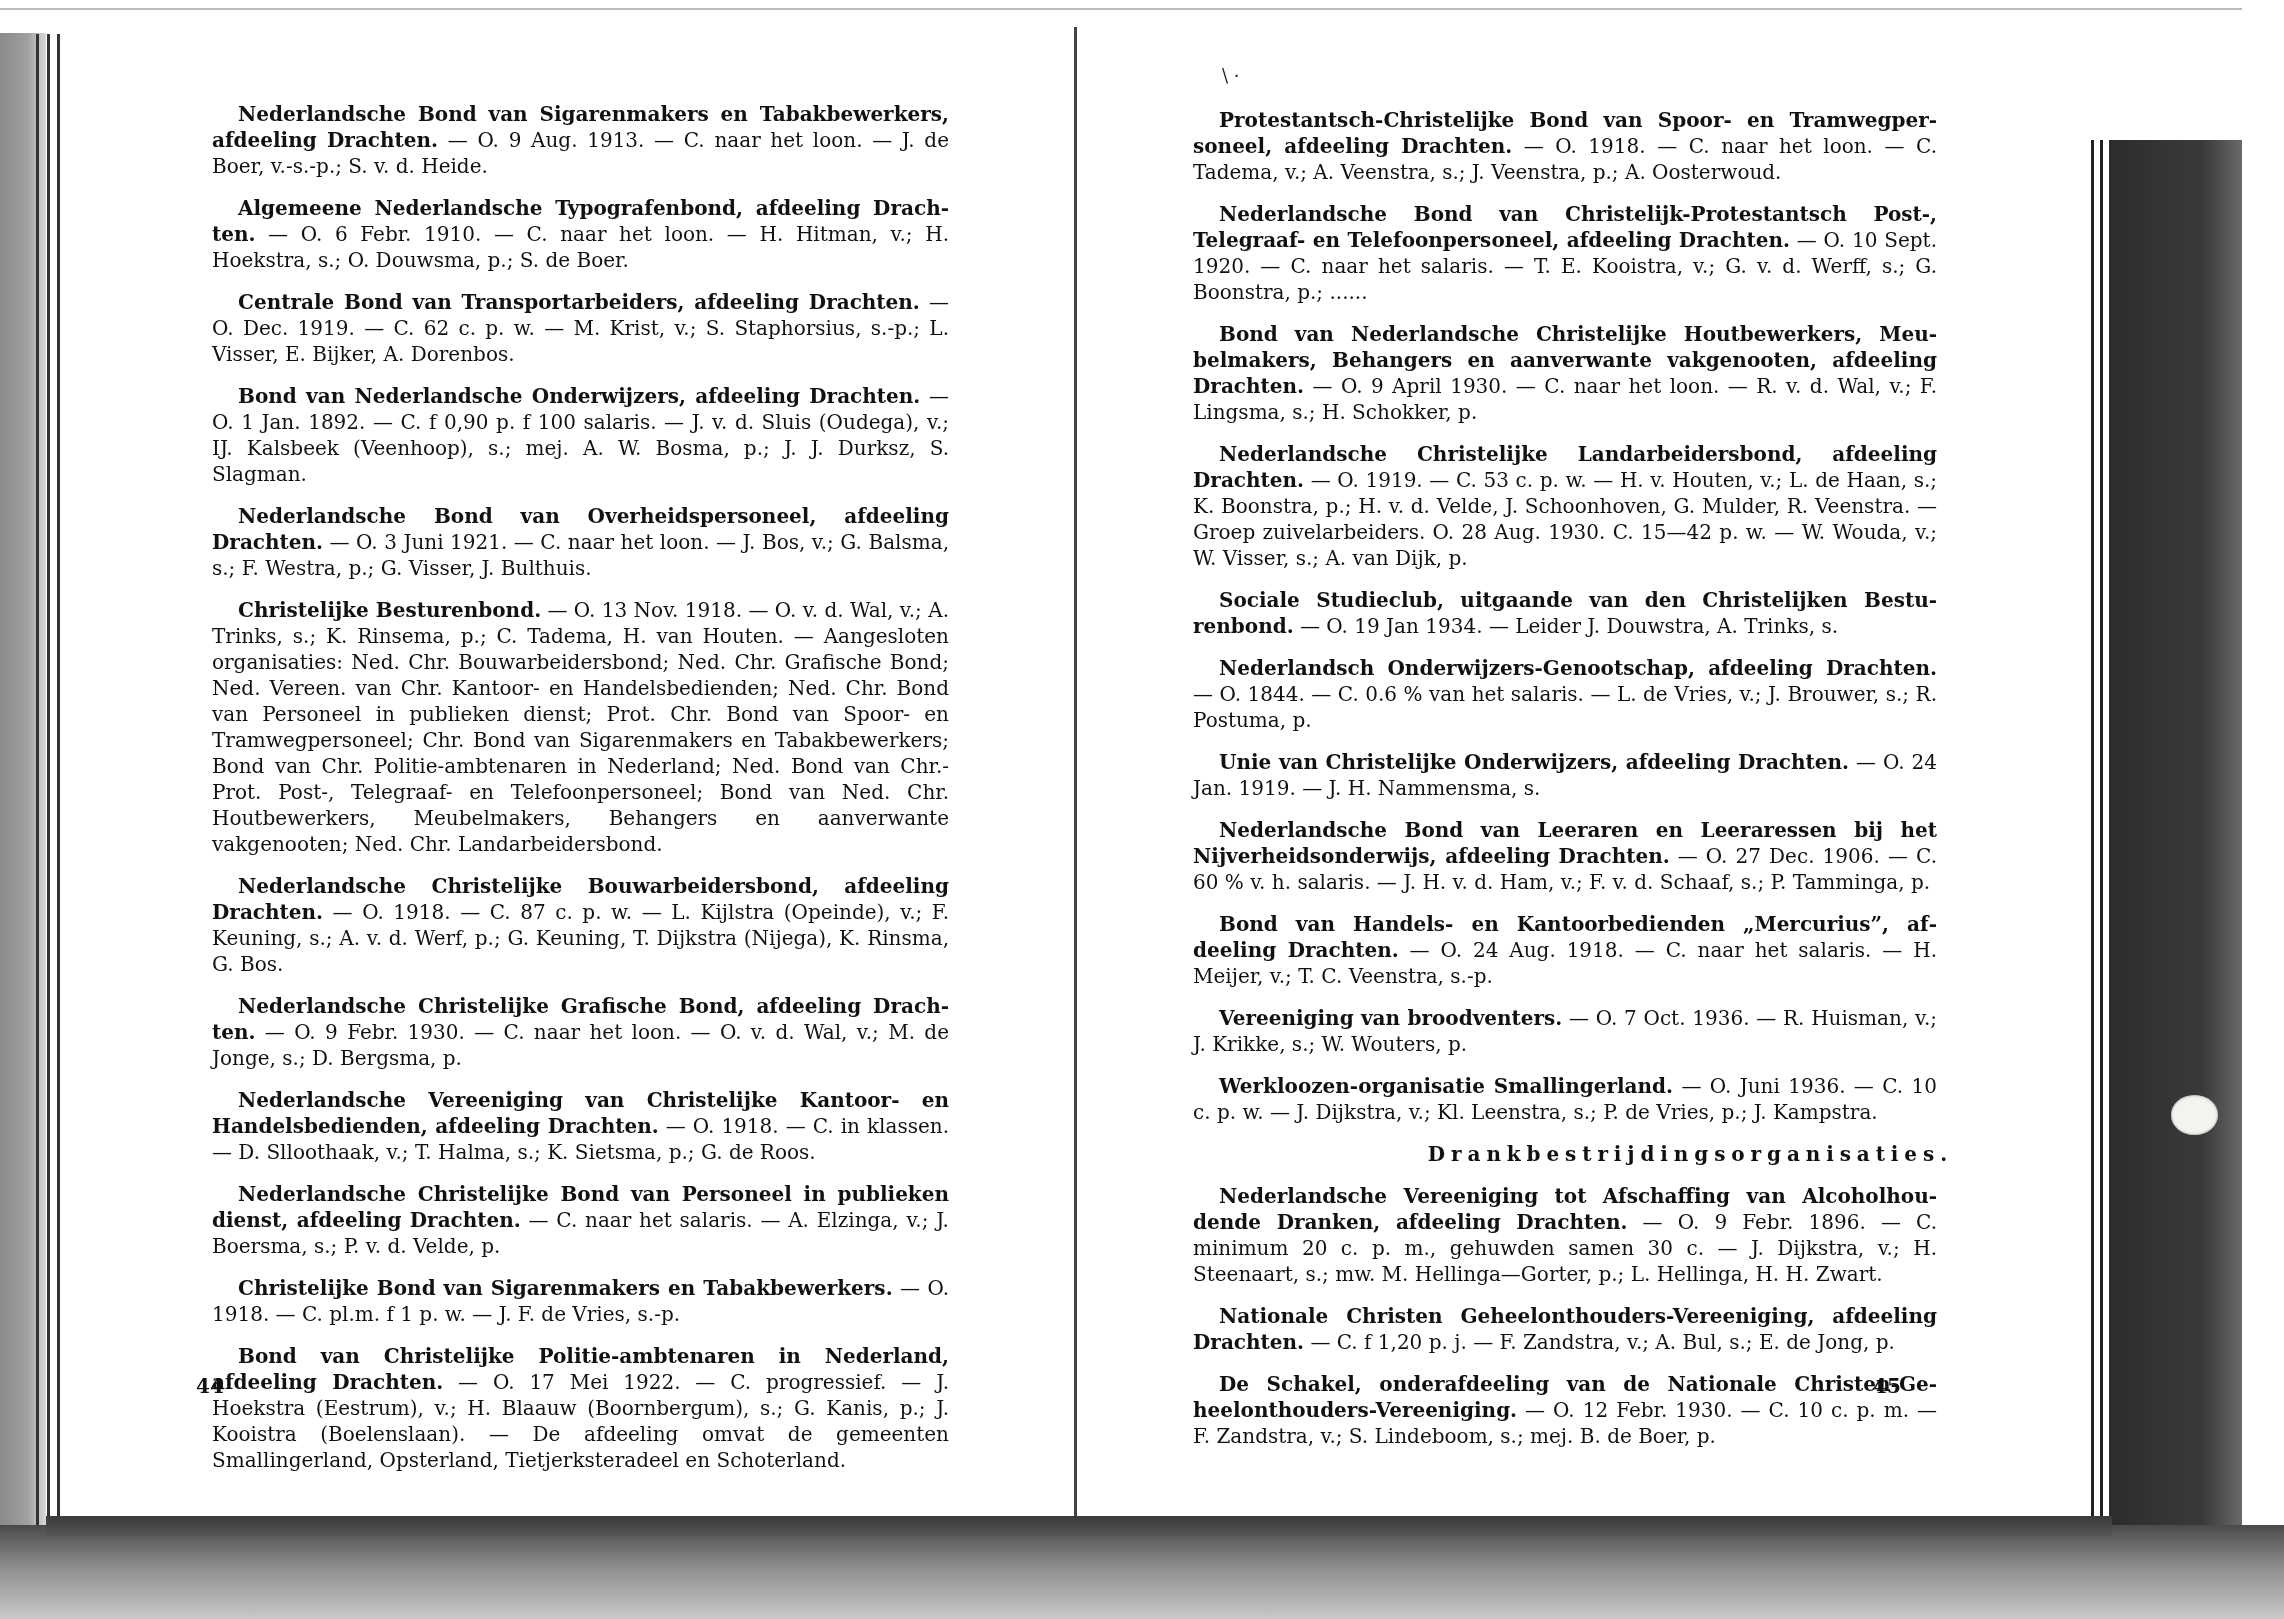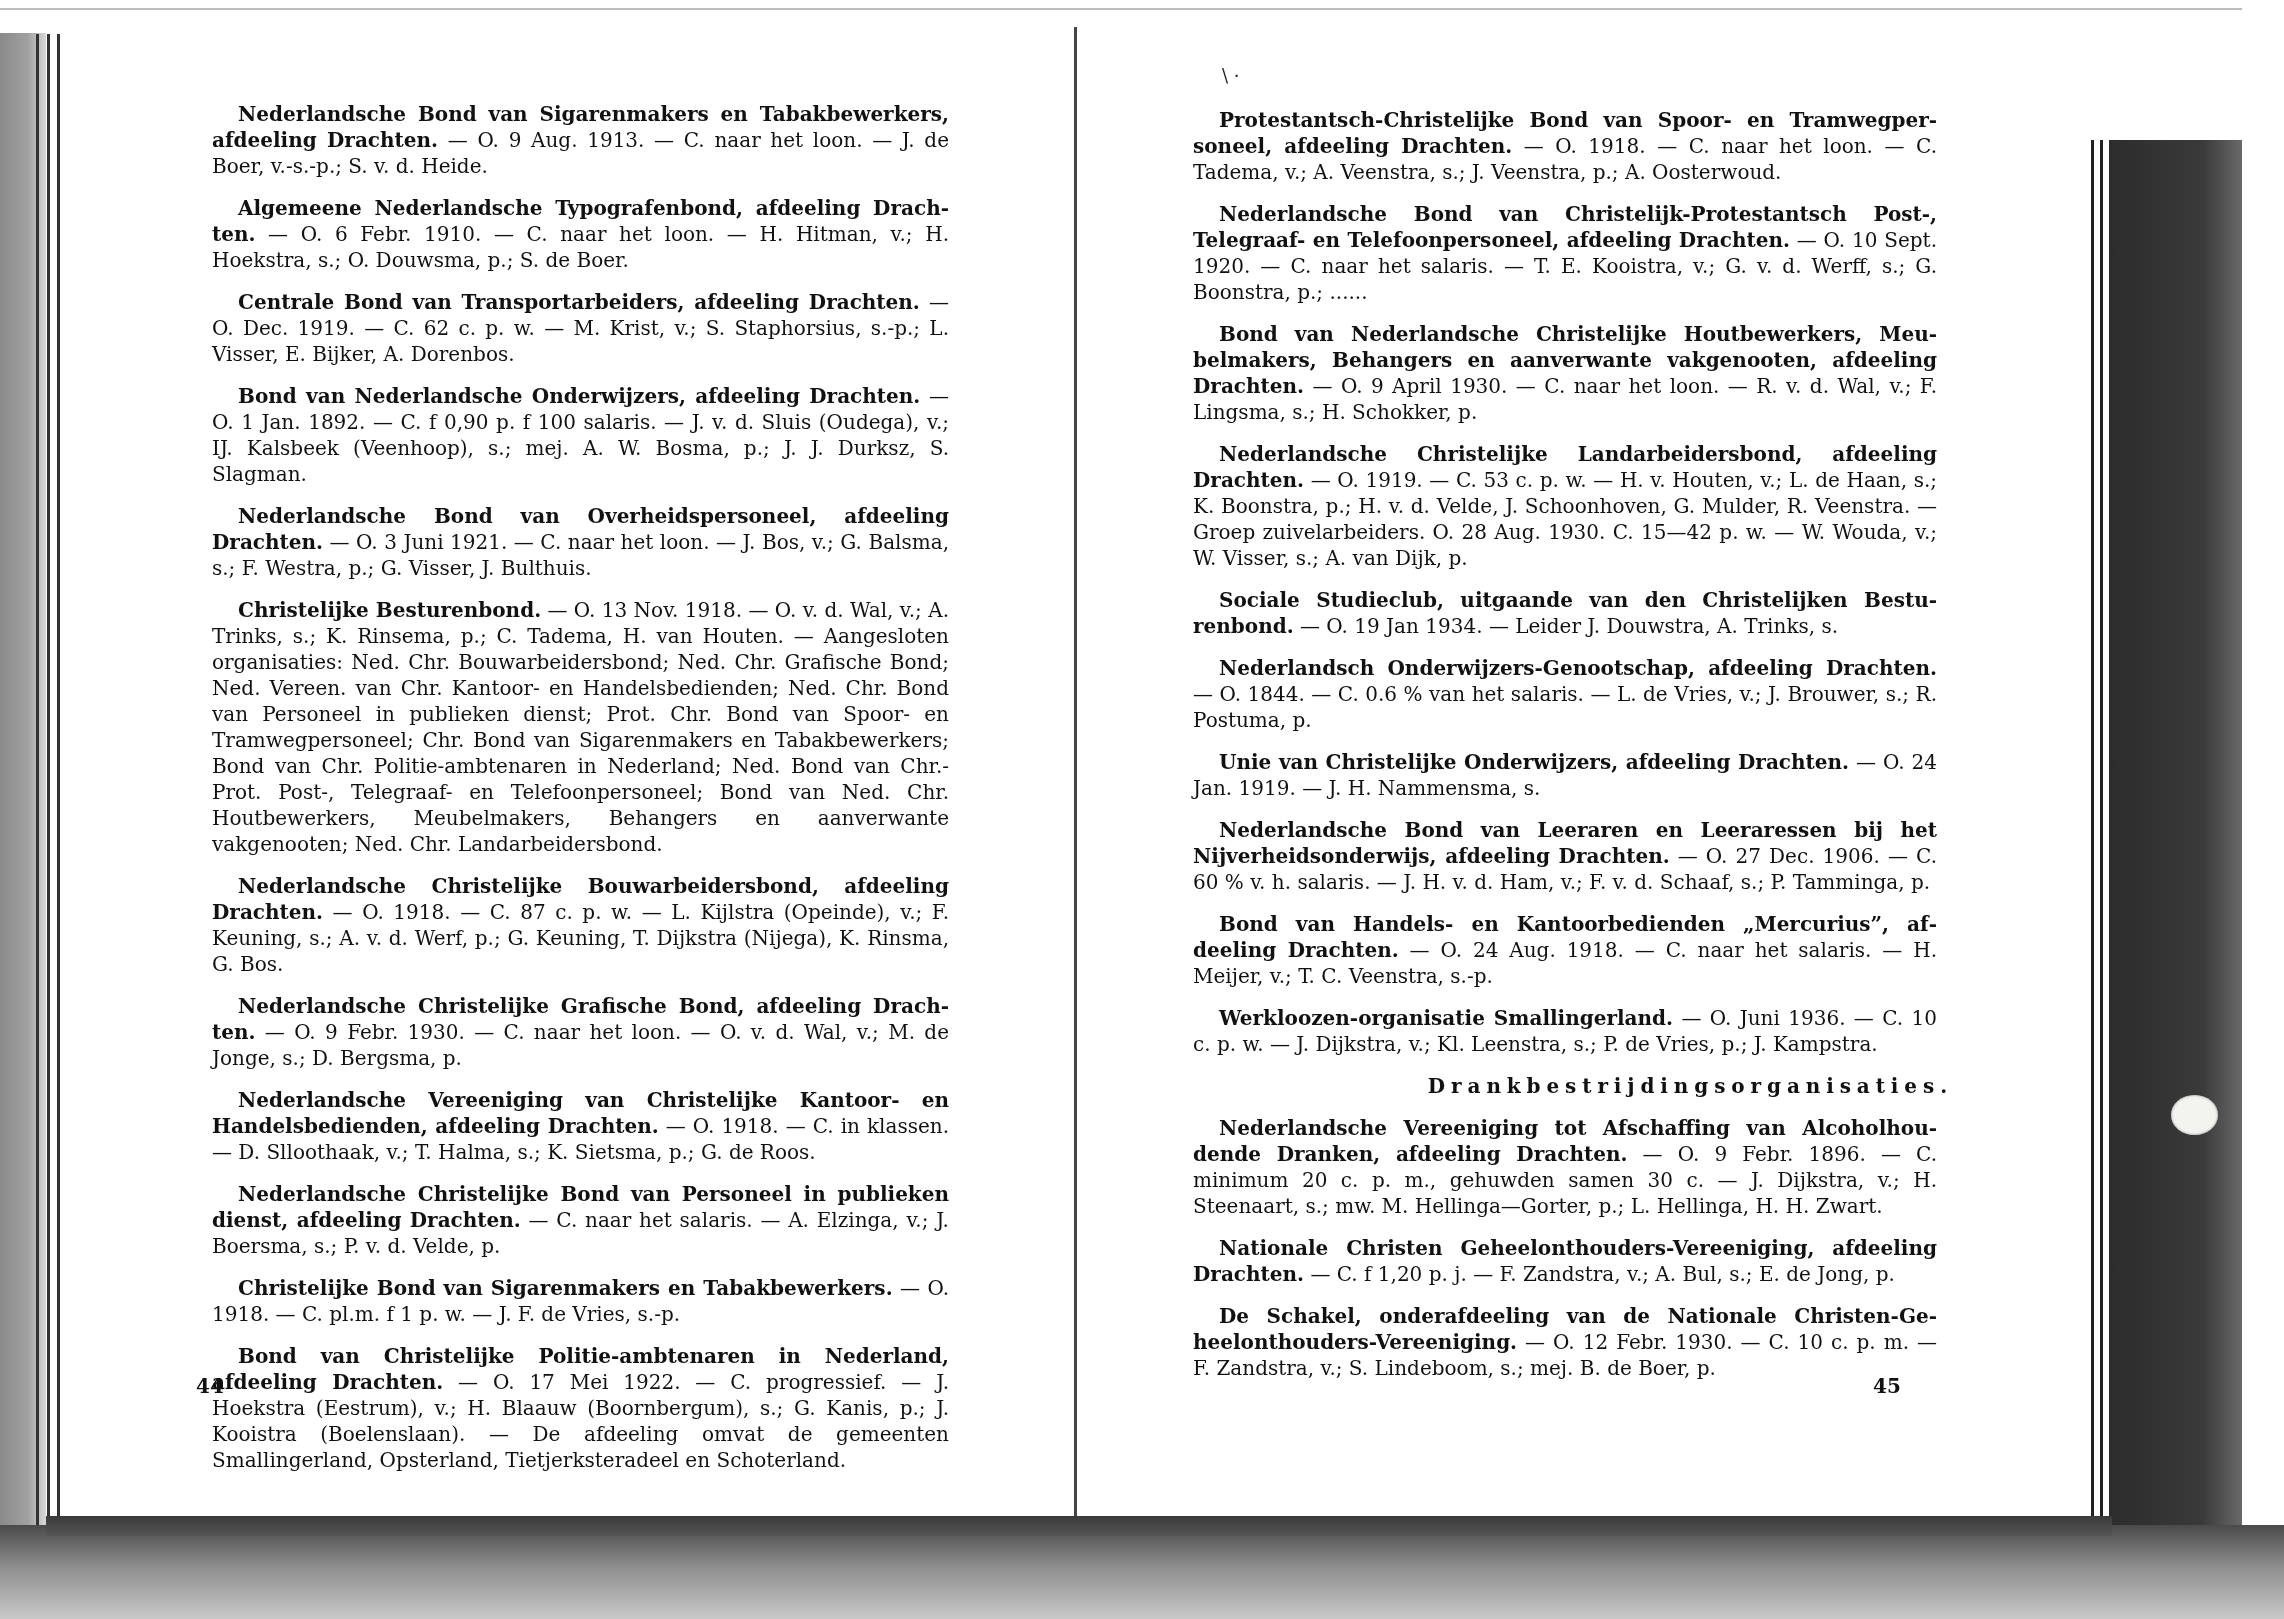--- a/index.html
+++ b/index.html
@@ -97,20 +97,21 @@
   <div id="right-before">
       <p class="entry"><span class="title">Protestantsch-Christelijke Bond van Spoor- en Tramwegper­soneel, afdeeling Drachten.</span><span> — O. 1918. — C. naar het loon. — C. Tadema, v.; A. Veenstra, s.; J. Veenstra, p.; A. Oosterwoud.</span></p>
       <p class="entry"><span class="title">Nederlandsche Bond van Christelijk-Protestantsch Post-, Telegraaf- en Telefoonpersoneel, afdeeling Drachten.</span><span> — O. 10 Sept. 1920. — C. naar het salaris. — T. E. Kooistra, v.; G. v. d. Werff, s.; G. Boonstra, p.; ......</span></p>
       <p class="entry"><span class="title">Bond van Nederlandsche Christelijke Houtbewerkers, Meu­belmakers, Behangers en aanverwante vakgenooten, afdeeling Drachten.</span><span> — O. 9 April 1930. — C. naar het loon. — R. v. d. Wal, v.; F. Lingsma, s.; H. Schokker, p.</span></p>
       <p class="entry"><span class="title">Nederlandsche Christelijke Landarbeidersbond, afdeeling Drachten.</span><span> — O. 1919. — C. 53 c. p. w. — H. v. Houten, v.; L. de Haan, s.; K. Boonstra, p.; H. v. d. Velde, J. Schoonhoven, G. Mulder, R. Veenstra. — Groep zuivelarbeiders. O. 28 Aug. 1930. C. 15—42 p. w. — W. Wouda, v.; W. Visser, s.; A. van Dijk, p.</span></p>
       <p class="entry"><span class="title">Sociale Studieclub, uitgaande van den Christelijken Bestu­renbond.</span><span> — O. 19 Jan 1934. — Leider J. Douwstra, A. Trinks, s.</span></p>
       <p class="entry"><span class="title">Nederlandsch Onderwijzers-Genootschap, afdeeling Drachten.</span><span> — O. 1844. — C. 0.6 % van het salaris. — L. de Vries, v.; J. Brouwer, s.; R. Postuma, p.</span></p>
       <p class="entry"><span class="title">Unie van Christelijke Onderwijzers, afdeeling Drachten.</span><span> — O. 24 Jan. 1919. — J. H. Nammensma, s.</span></p>
       <p class="entry"><span class="title">Nederlandsche Bond van Leeraren en Leeraressen bij het Nijverheidsonderwijs, afdeeling Drachten.</span><span> — O. 27 Dec. 1906. — C. 60 % v. h. salaris. — J. H. v. d. Ham, v.; F. v. d. Schaaf, s.; P. Tamminga, p.</span></p>
       <p class="entry"><span class="title">Bond van Handels- en Kantoorbedienden „Mercurius”, af­deeling Drachten.</span><span> — O. 24 Aug. 1918. — C. naar het salaris. — H. Meijer, v.; T. C. Veenstra, s.-p.</span></p>
+      <p class="entry"><span class="title">Vereeniging van broodventers.</span><span> — O. 7 Oct. 1936. — R. Huisman, v.; J. Krikke, s.; W. Wouters, p.</span></p>
       <p class="entry"><span class="title">Werkloozen-organisatie Smallingerland.</span><span> — O. Juni 1936. — C. 10 c. p. w. — J. Dijkstra, v.; Kl. Leenstra, s.; P. de Vries, p.; J. Kampstra.</span></p>
     </div>
   <div class="section-heading">Drankbestrijdingsorganisaties.</div>
   <div id="right-after">
       <p class="entry"><span class="title">Nederlandsche Vereeniging tot Afschaffing van Alcoholhou­dende Dranken, afdeeling Drachten.</span><span> — O. 9 Febr. 1896. — C. minimum 20 c. p. m., gehuwden samen 30 c. — J. Dijkstra, v.; H. Steenaart, s.; mw. M. Hellinga—Gorter, p.; L. Hellinga, H. H. Zwart.</span></p>
       <p class="entry"><span class="title">Nationale Christen Geheelonthouders-Vereeniging, afdeeling Drachten.</span><span> — C. f 1,20 p. j. — F. Zandstra, v.; A. Bul, s.; E. de Jong, p.</span></p>
       <p class="entry"><span class="title">De Schakel, onderafdeeling van de Nationale Christen-Ge­heelonthouders-Vereeniging.</span><span> — O. 12 Febr. 1930. — C. 10 c. p. m. — F. Zandstra, v.; S. Lindeboom, s.; mej. B. de Boer, p.</span></p>
     </div>
 </div>
 <div class="page-number pn-right">45</div>

